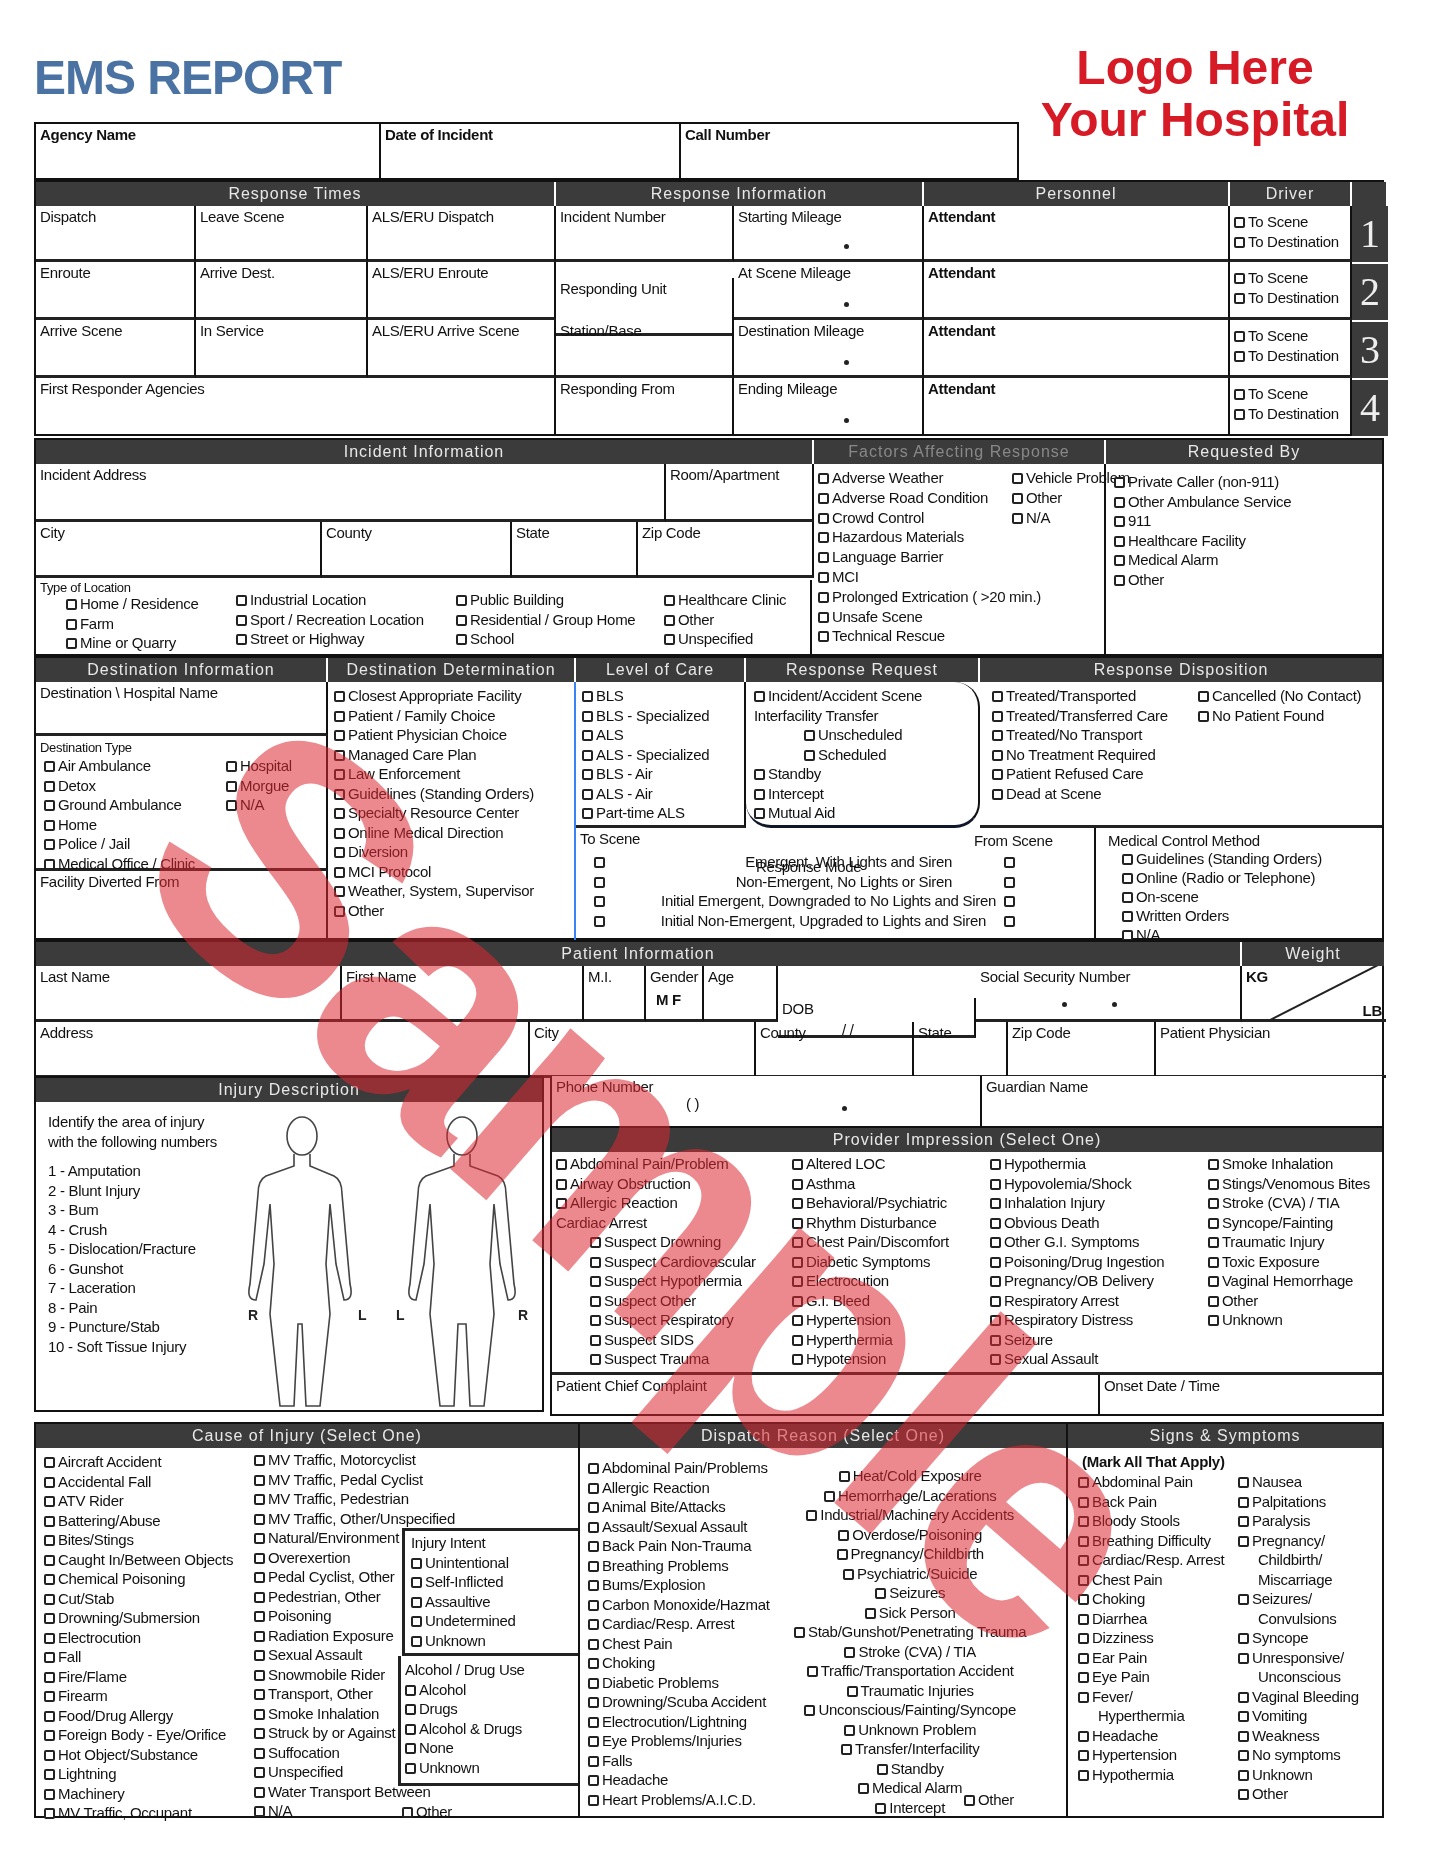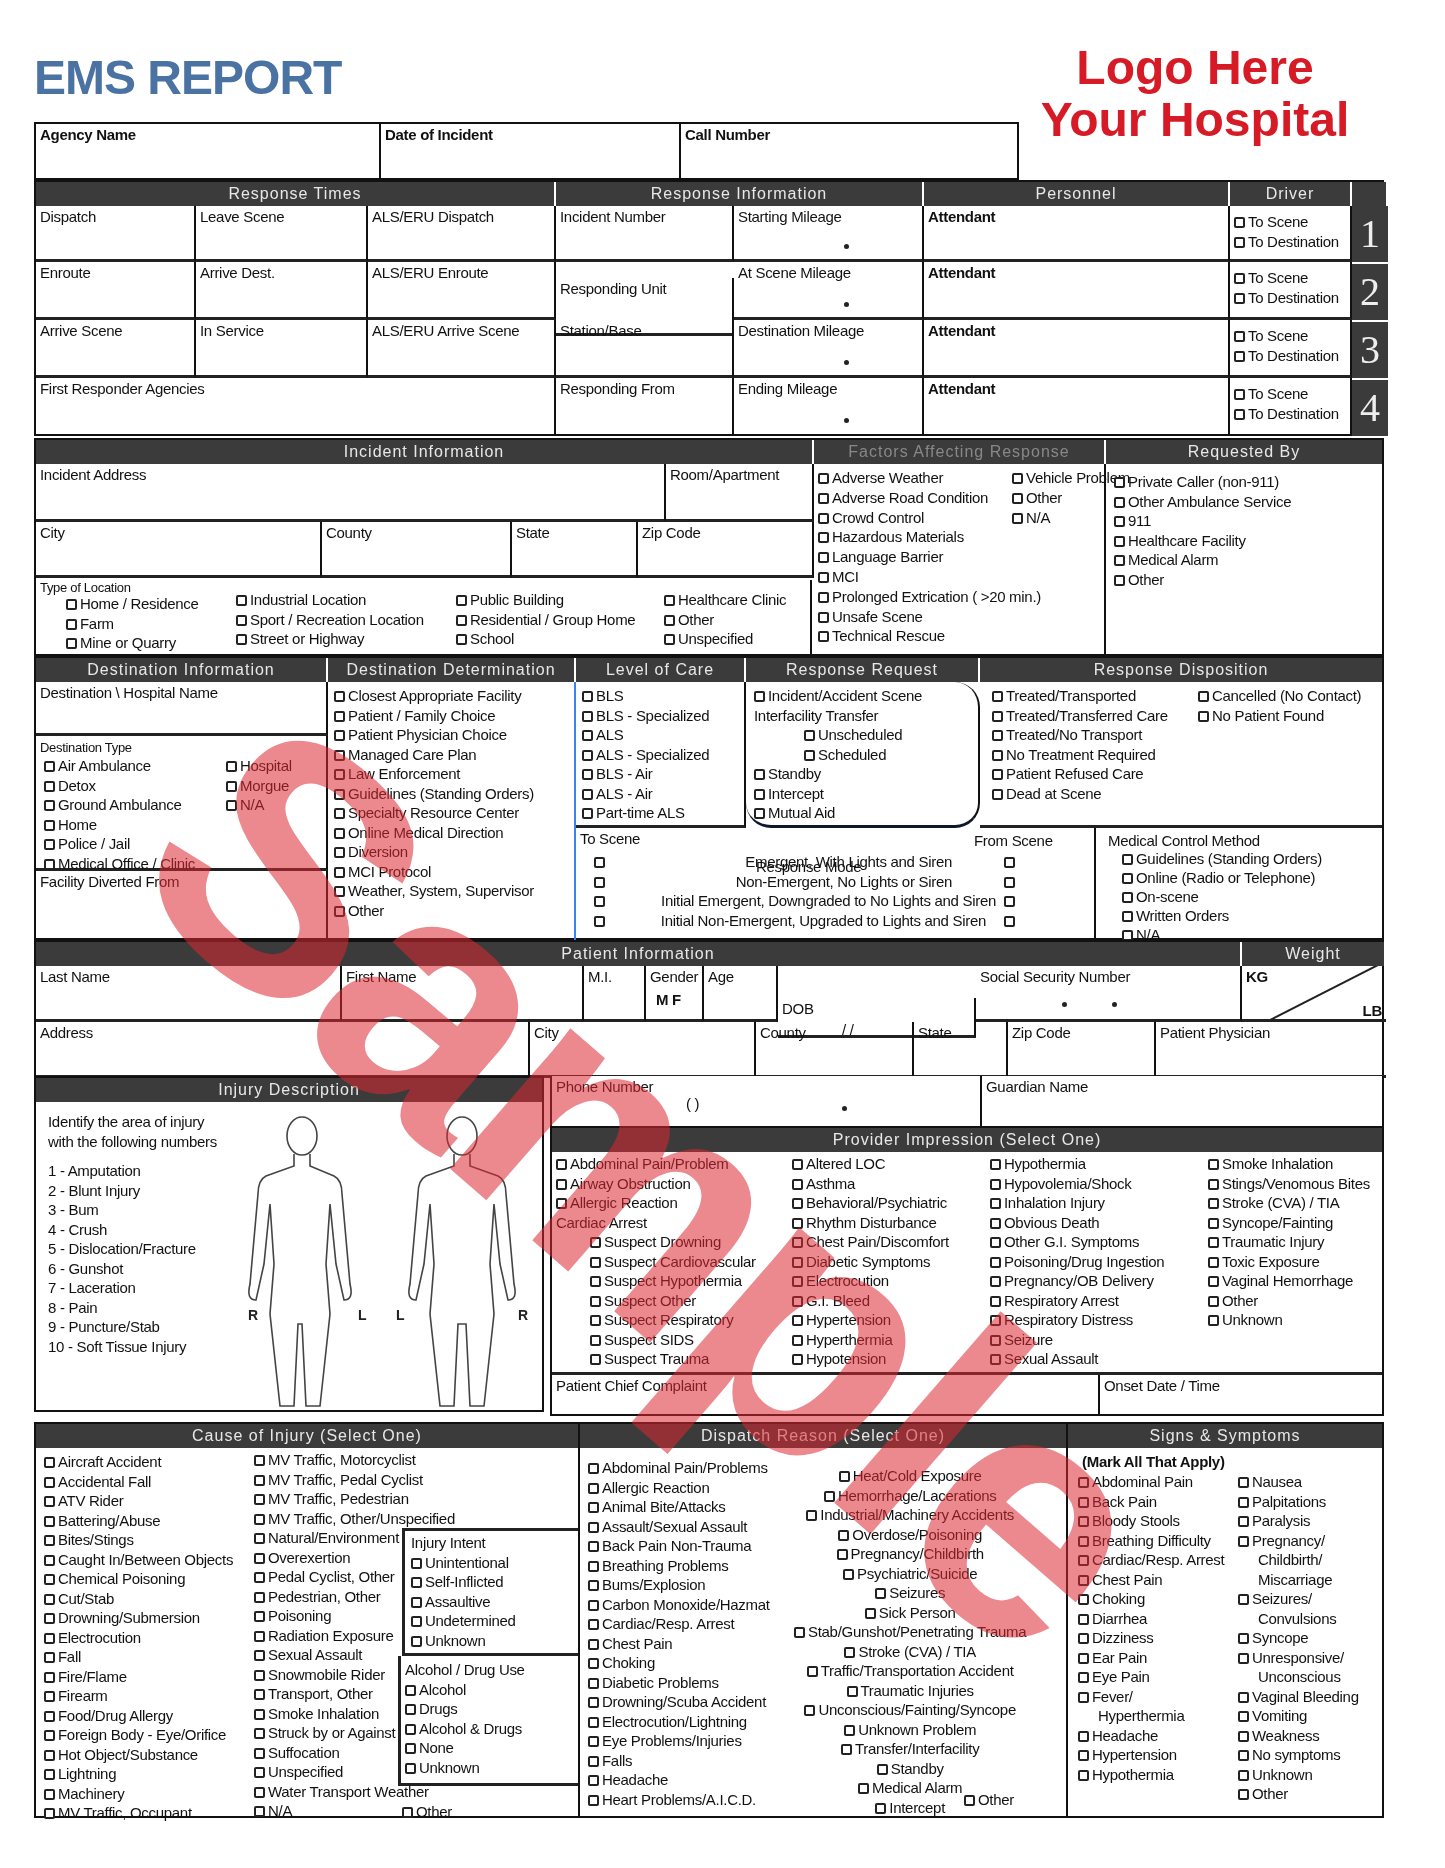--- a/index.html
+++ b/index.html
@@ -422,21 +422,21 @@
     <div class="opt"><span class="cb"></span><span>Pedestrian, Other</span></div>
     <div class="opt"><span class="cb"></span><span>Poisoning</span></div>
     <div class="opt"><span class="cb"></span><span>Radiation Exposure</span></div>
     <div class="opt"><span class="cb"></span><span>Sexual Assault</span></div>
     <div class="opt"><span class="cb"></span><span>Snowmobile Rider</span></div>
     <div class="opt"><span class="cb"></span><span>Transport, Other</span></div>
     <div class="opt"><span class="cb"></span><span>Smoke Inhalation</span></div>
     <div class="opt"><span class="cb"></span><span>Struck by or Against</span></div>
     <div class="opt"><span class="cb"></span><span>Suffocation</span></div>
     <div class="opt"><span class="cb"></span><span>Unspecified</span></div>
-    <div class="opt"><span class="cb"></span><span>Water Transport Weather</span></div>
+    <div class="opt"><span class="cb"></span><span>Water Transport Between</span></div>
     <div class="opt"><span class="cb"></span><span>N/A</span></div>
   </div>
   <div class="abs opt" style="left:366px;top:378px;"><span class="cb"></span><span>Other</span></div>
 
   <div class="abs" style="left:366px;top:104px;width:178px;height:128px;border:3px solid #222;border-right:none;background:#fff;padding:2px 6px;">
     <div class="opt">Injury Intent</div>
     <div class="opt"><span class="cb"></span><span>Unintentional</span></div>
     <div class="opt"><span class="cb"></span><span>Self-Inflicted</span></div>
     <div class="opt"><span class="cb"></span><span>Assaultive</span></div>
     <div class="opt"><span class="cb"></span><span>Undetermined</span></div>

